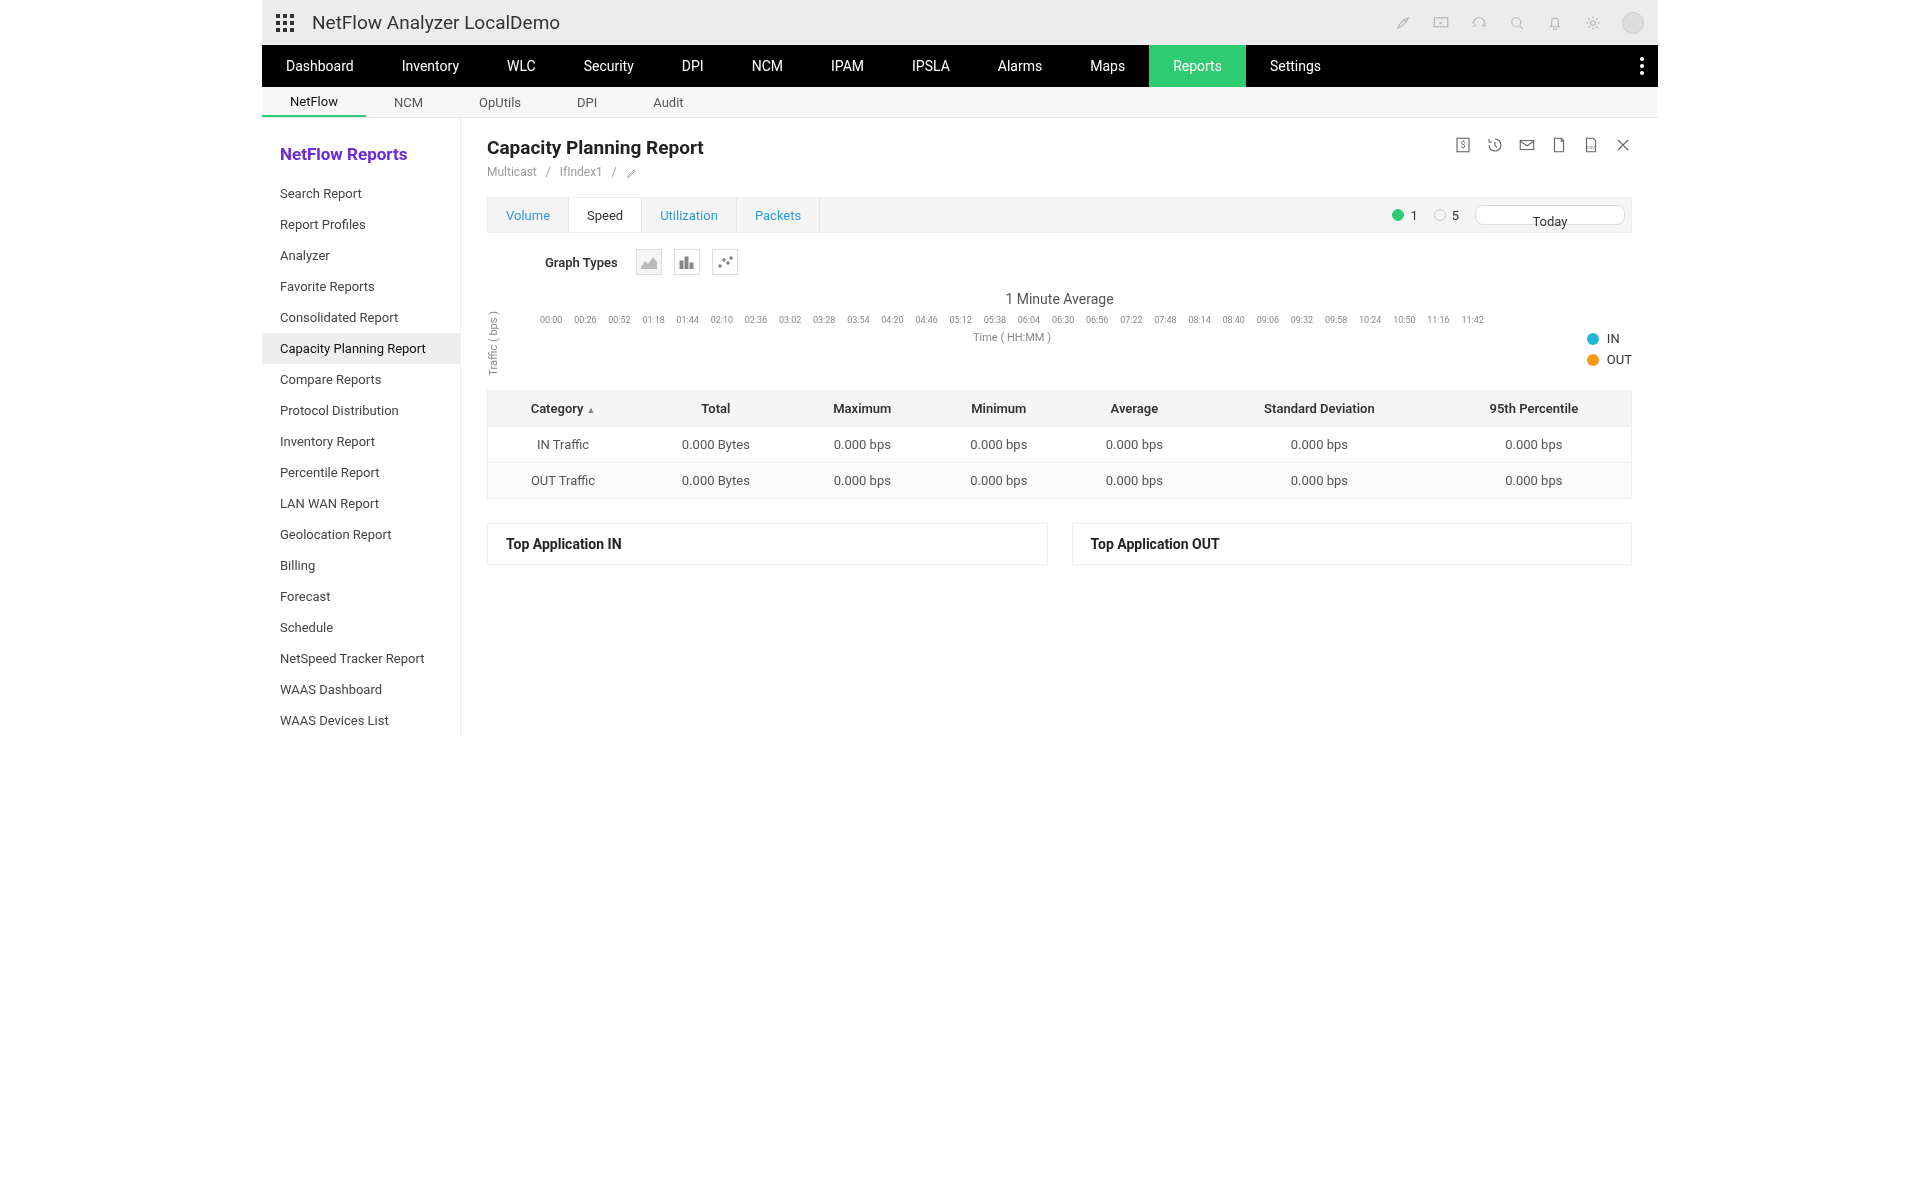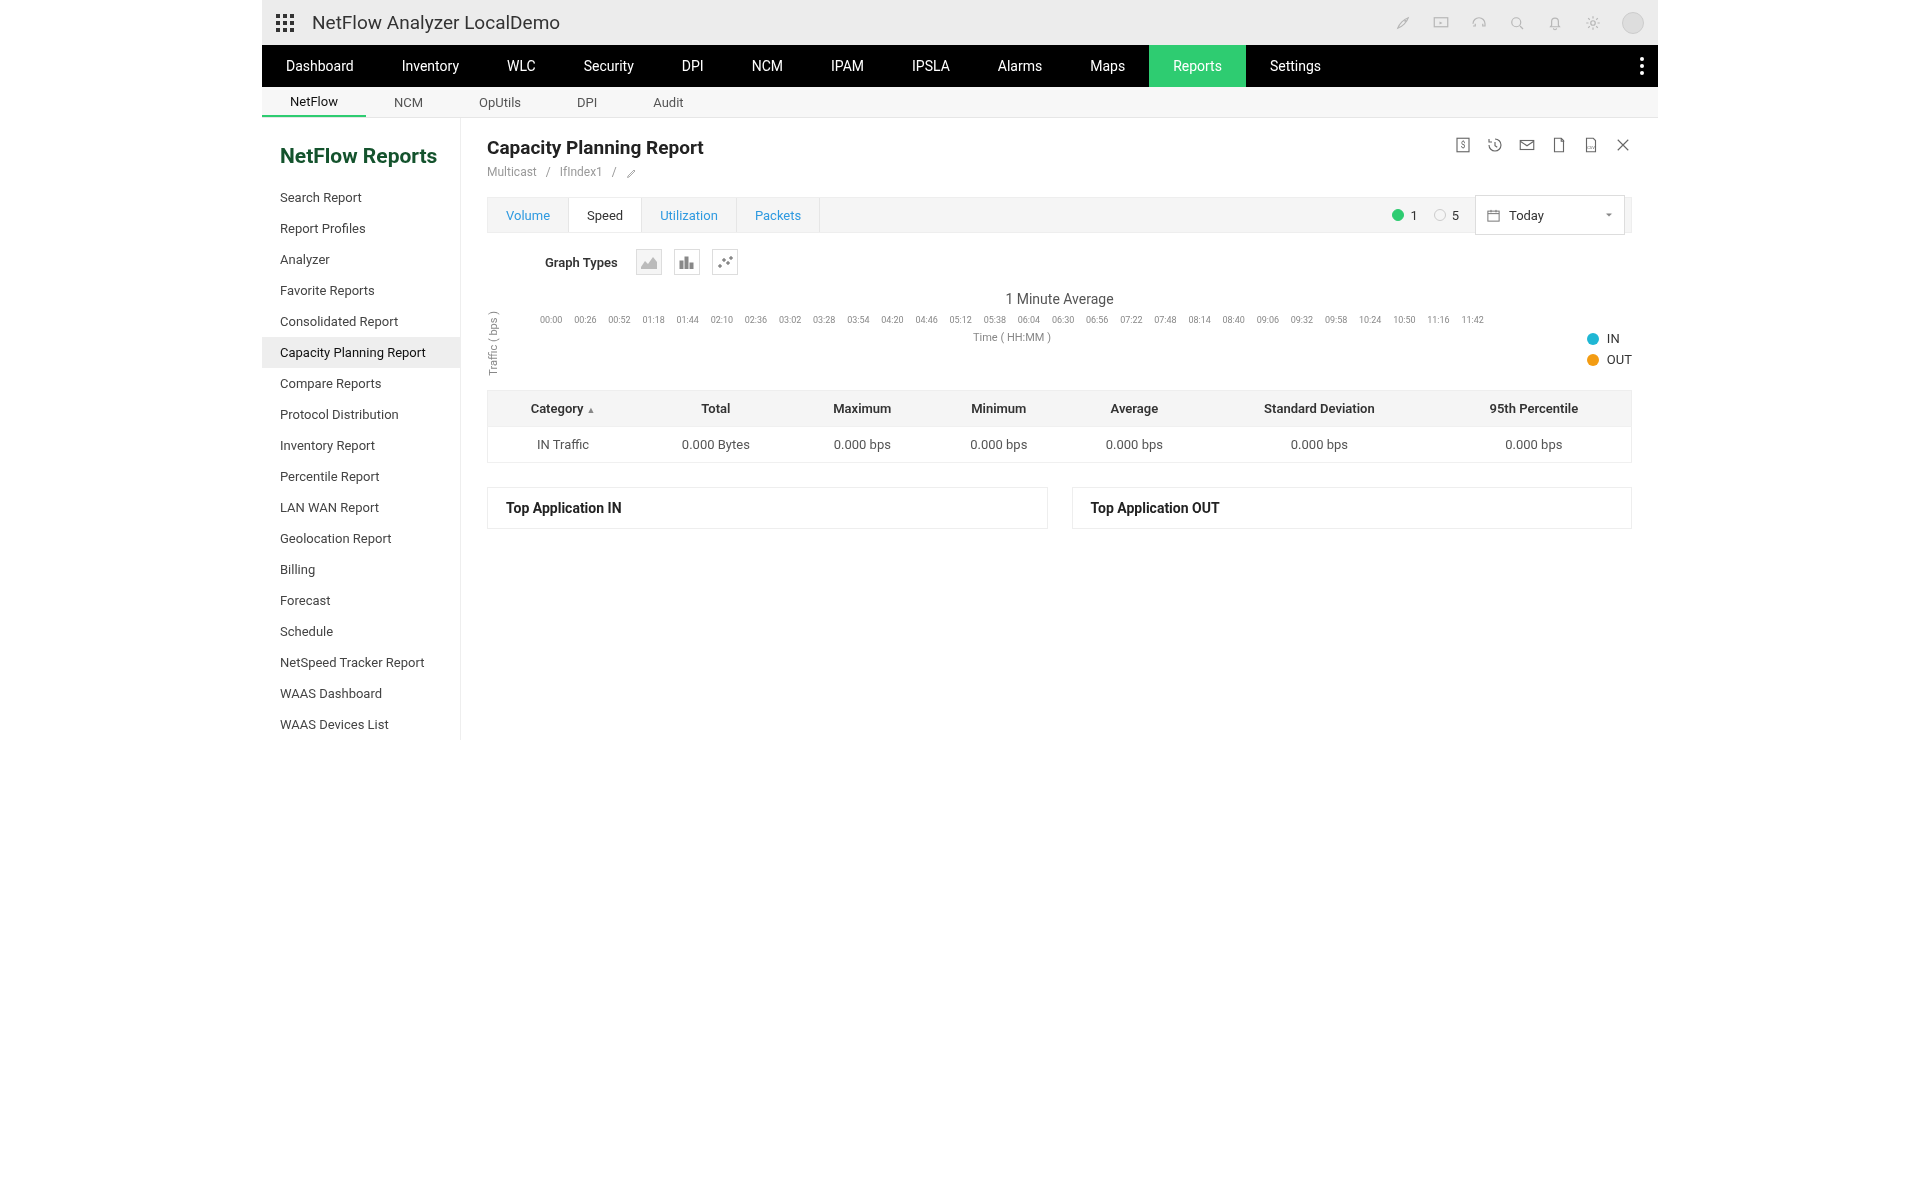--- a/index.html
+++ b/index.html
@@ -23,21 +23,21 @@
   .kebab svg { fill: #fff; }
 
   
   .subnav { height: 31px; background: #f7f7f7; border-bottom: 1px solid #e6e6e6; display: flex; align-items: stretch; font-size: 13px; }
   .subnav .snav-item { display: flex; align-items: center; padding: 12px 28px; color: #555; cursor: pointer; }
   .subnav .snav-item.active { color: #111; border-bottom: 2px solid #2ecc71; font-weight: 400; }
 
   
   .body-wrap { display: flex; }
   .sidebar { width: 199px; border-right: 1px solid #eee; padding-top: 18px; }
-  .sidebar-title { font-size: 21px; font-weight: 700; color: #14532d; padding: 8px 18px 14px; }
+  .sidebar-title { font-size: 17px; font-weight: 700; color: #6d28d9; padding: 8px 18px 14px; }
   .sidebar-links { list-style: none; }
   .sidebar-links li { padding: 8px 18px; font-size: 13px; color: #444; cursor: pointer; }
   .sidebar-links li.active { background: #eee; color: #111; }
 
   .content { flex: 1; padding: 18px 26px 40px 26px; }
   .content-header { display: flex; align-items: flex-start; }
   .page-title { font-size: 19px; font-weight: 700; color: #222; }
   .breadcrumb { font-size: 12px; color: #9a9a9a; margin-top: 6px; }
   .breadcrumb span.sep { margin: 0 6px; }
   .breadcrumb .pencil-icon { display: inline-flex; vertical-align: middle; }
@@ -47,21 +47,21 @@
   
   .tabs-row { display: flex; align-items: center; background: #f5f5f5; border: 1px solid #eee; margin-top: 18px; height: 36px; }
   .view-tabs { display: flex; height: 100%; }
   .view-tabs .vt { padding: 0 18px; display: flex; align-items: center; font-size: 13px; cursor: pointer; color: #2f9ae0; border-right: 1px solid #e6e6e6; }
   .view-tabs .vt.active { background: #fff; color: #333; }
   .tabs-spacer { flex: 1; }
   .legend-pair { display: flex; align-items: center; gap: 16px; padding-right: 16px; }
   .legend-pair .dot { width: 12px; height: 12px; border-radius: 50%; border: 1px solid #ccc; }
   .legend-pair .dot.green { background: #2ecc71; border-color: #2ecc71; }
   .legend-pair .num { font-size: 13px; color: #333; }
-  .time-select { height: 40px; border: 1px solid #ddd; border-radius: 0; background: #fff; display: flex; align-items: center; padding: 0 10px; gap: 8px; margin-right: 6px; cursor: pointer; min-width: 150px; }
+  .time-select { height: 20px; border: 1px solid #ddd; border-radius: 8px; background: #fff; display: flex; align-items: center; padding: 0 10px; gap: 8px; margin-right: 6px; cursor: pointer; min-width: 150px; flex-direction: column; }
   .time-select svg { stroke: #777; }
   .time-select .caret { margin-left: auto; }
 
   
   .graph-types-row { display: flex; align-items: center; gap: 12px; padding: 16px 0 8px 58px; }
   .graph-types-label { font-size: 13px; font-weight: 600; color: #333; margin-right: 6px; }
   .gt-box { width: 26px; height: 26px; border: 1px solid #ddd; display: flex; align-items: center; justify-content: center; cursor: pointer; }
   .gt-box.active { background: #f5f5f5; }
   .gt-box svg { stroke: #888; fill: #888; }
 
@@ -354,20 +354,29 @@
       <tbody id="tbody">
           <tr>
             <td>IN Traffic</td>
             <td>0.000 Bytes</td>
             <td>0.000 bps</td>
             <td>0.000 bps</td>
             <td>0.000 bps</td>
             <td>0.000 bps</td>
             <td>0.000 bps</td>
           </tr>
+          <tr>
+            <td>OUT Traffic</td>
+            <td>0.000 Bytes</td>
+            <td>0.000 bps</td>
+            <td>0.000 bps</td>
+            <td>0.000 bps</td>
+            <td>0.000 bps</td>
+            <td>0.000 bps</td>
+          </tr>
         </tbody>
     </table>
 
     <div class="panels">
       <div class="panel">
         <div class="panel-title">Top Application IN</div>
       </div>
       <div class="panel">
         <div class="panel-title">Top Application OUT</div>
       </div>

